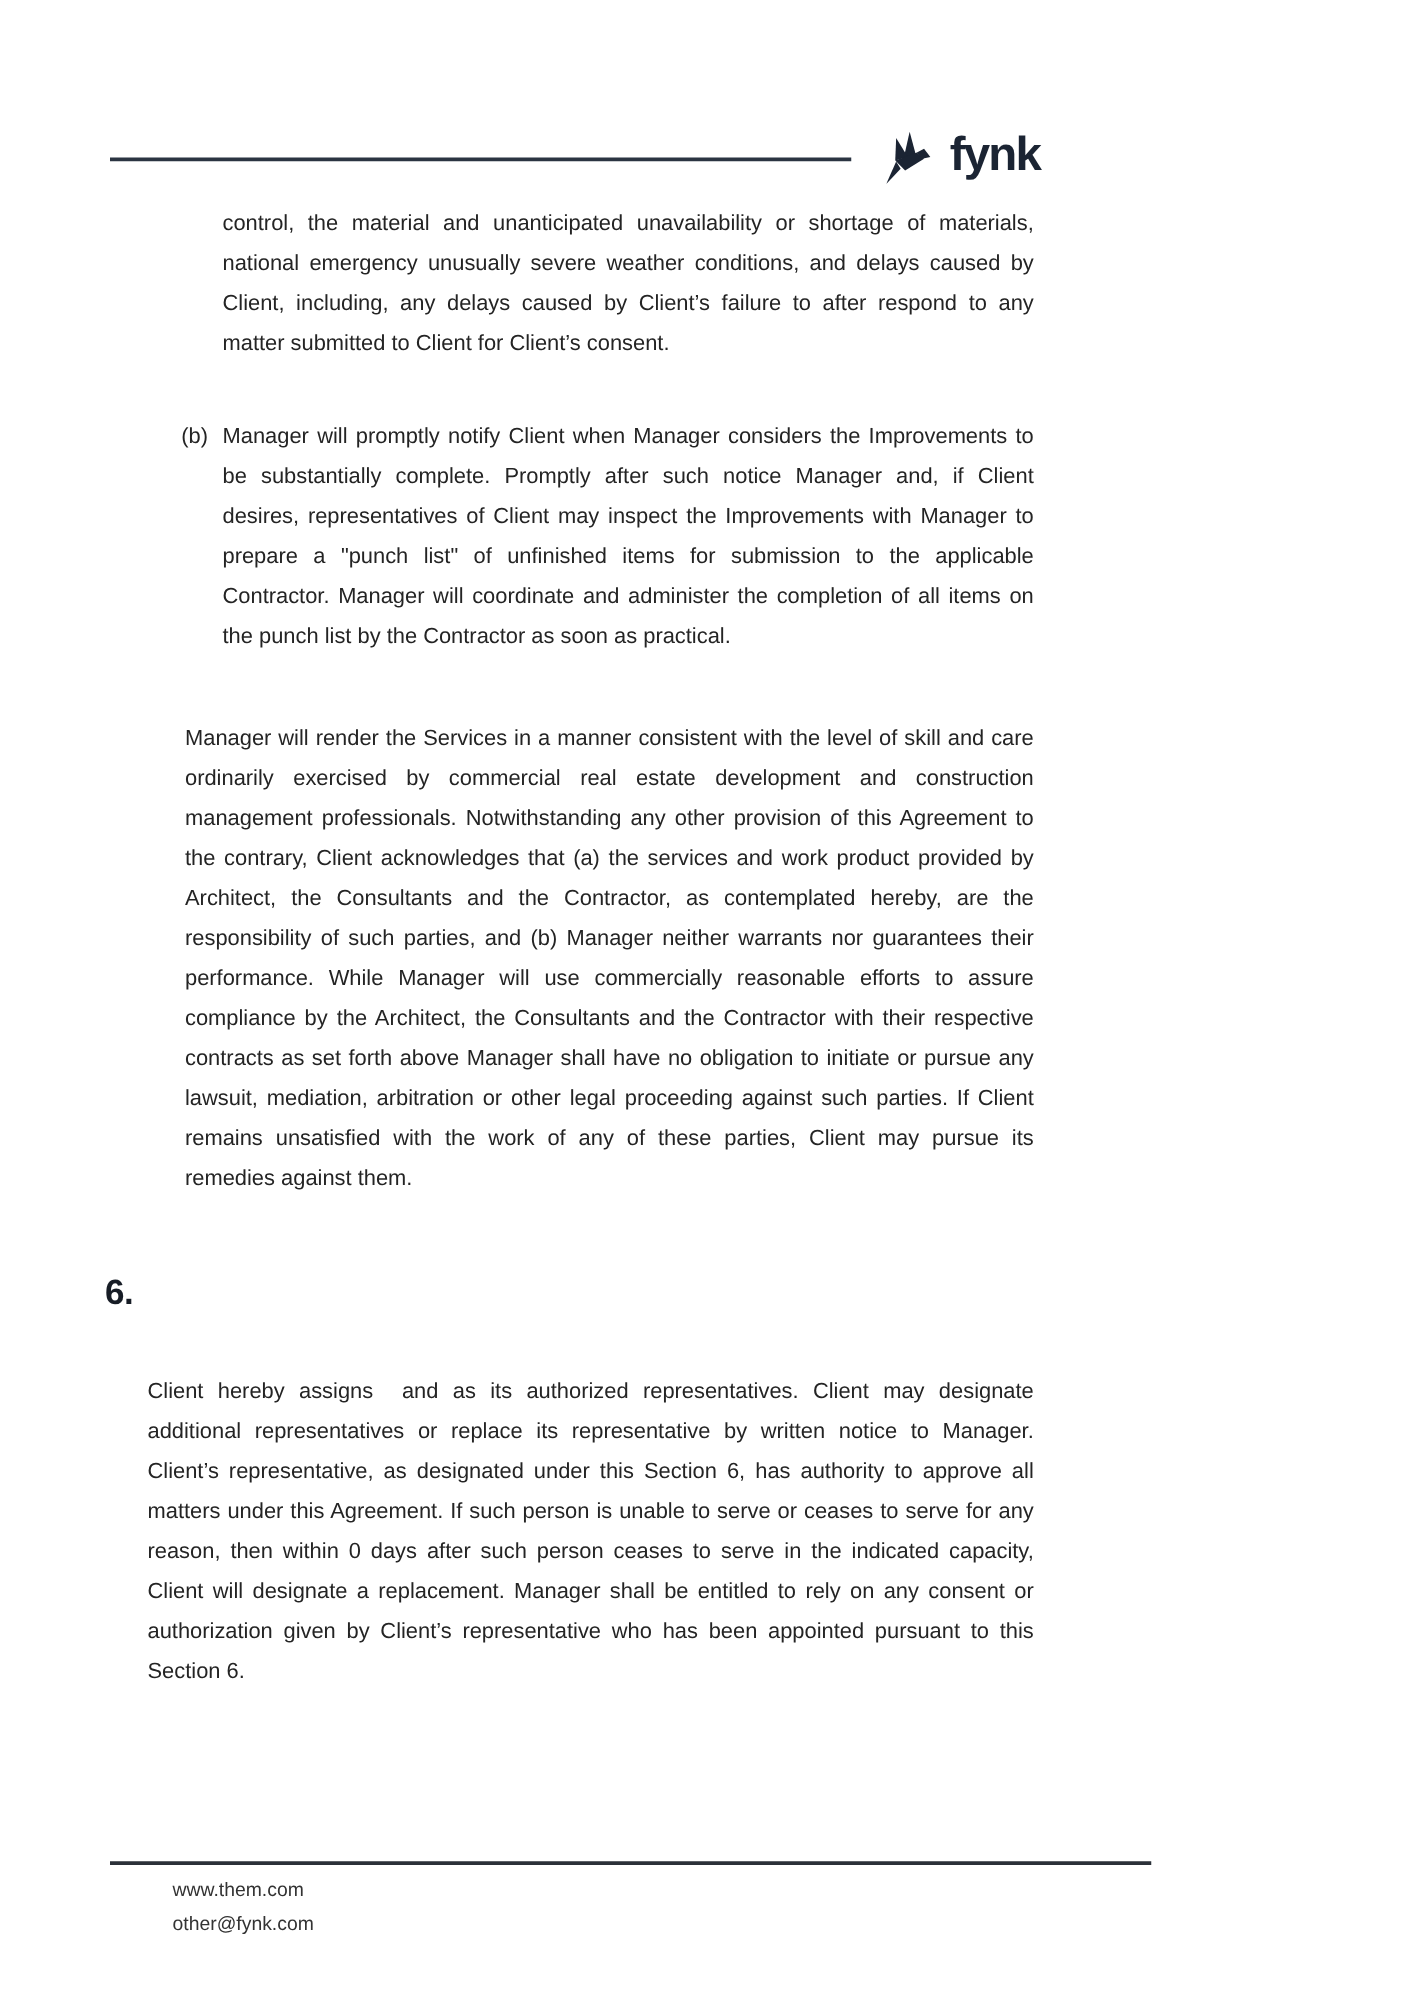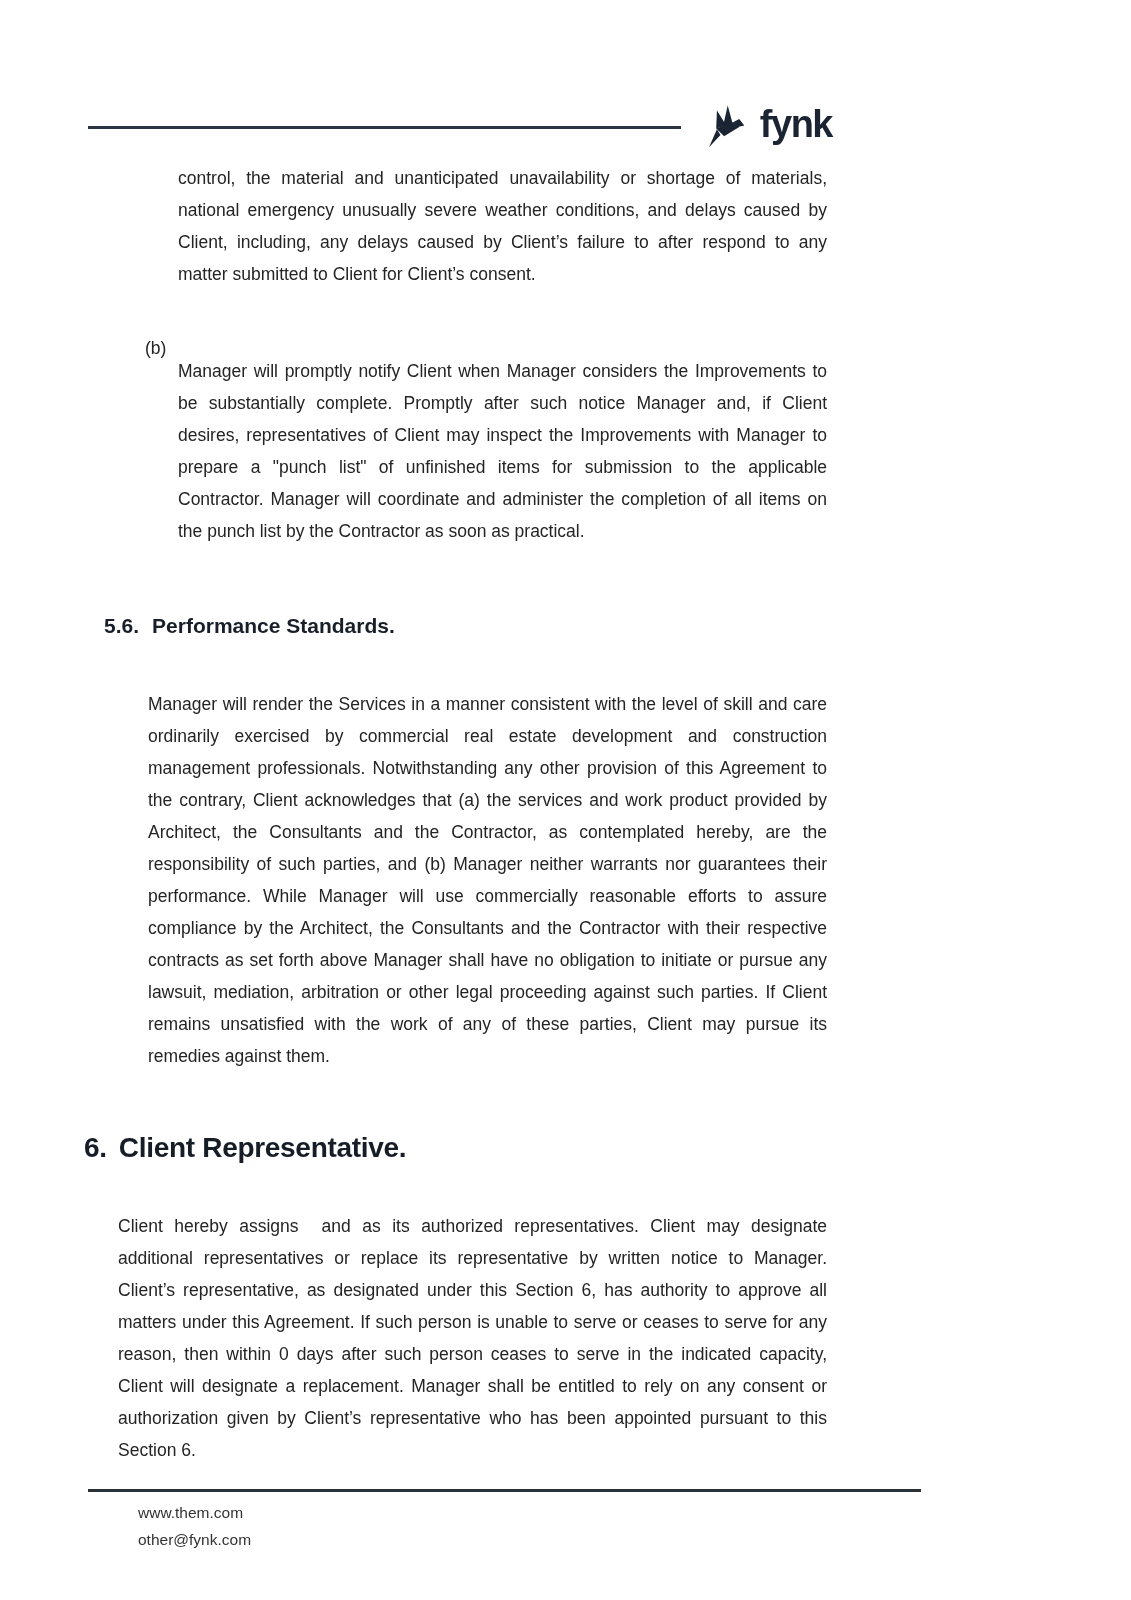--- a/index.html
+++ b/index.html
@@ -61,21 +61,21 @@
   }
   .p-cont { margin: 4px 94px 0 178px; }
 
   .list-item { display: flex; margin: 42px 94px 0 145px; }
   .list-marker {
     flex: 0 0 33px;
     font-size: 17.5px;
     line-height: 32px;
     color: #242424;
   }
-  .list-item .para { flex: 1; margin-top: 23px; }
+  .list-item .para { flex: 1; }
 
   .h-sub {
     display: flex;
     gap: 13px;
     margin: 67px 94px 0 104px;
     font-size: 21px;
     line-height: 24px;
     font-weight: 700;
     color: #191f28;
   }
@@ -136,30 +136,25 @@
 
   <main class="doc-body">
 
     <p class="para p-cont">control, the material and unanticipated unavailability or shortage of materials, national emergency unusually severe weather conditions, and delays caused by Client, including, any delays caused by Client’s failure to after respond to any matter submitted to Client for Client’s consent.</p>
 
     <div class="list-item">
       <span class="list-marker">(b)</span>
       <p class="para">Manager will promptly notify Client when Manager considers the Improvements to be substantially complete. Promptly after such notice Manager and, if Client desires, representatives of Client may inspect the Improvements with Manager to prepare a "punch list" of unfinished items for submission to the applicable Contractor. Manager will coordinate and administer the completion of all items on the punch list by the Contractor as soon as practical.</p>
     </div>
 
-    <h3 class="h-sub">
-      <span>5.6.</span>
-      <span>Performance Standards.</span>
-    </h3>
 
     <p class="para p-56">Manager will render the Services in a manner consistent with the level of skill and care ordinarily exercised by commercial real estate development and construction management professionals. Notwithstanding any other provision of this Agreement to the contrary, Client acknowledges that (a) the services and work product provided by Architect, the Consultants and the Contractor, as contemplated hereby, are the responsibility of such parties, and (b) Manager neither warrants nor guarantees their performance. While Manager will use commercially reasonable efforts to assure compliance by the Architect, the Consultants and the Contractor with their respective contracts as set forth above Manager shall have no obligation to initiate or pursue any lawsuit, mediation, arbitration or other legal proceeding against such parties. If Client remains unsatisfied with the work of any of these parties, Client may pursue its remedies against them.</p>
 
     <h1 class="h-main">
       <span>6.</span>
-      <span>Client Representative.</span>
     </h1>
 
     <p class="para p-6">Client hereby assigns  and as its authorized representatives. Client may designate additional representatives or replace its representative by written notice to Manager. Client’s representative, as designated under this Section 6, has authority to approve all matters under this Agreement. If such person is unable to serve or ceases to serve for any reason, then within 0 days after such person ceases to serve in the indicated capacity, Client will designate a replacement. Manager shall be entitled to rely on any consent or authorization given by Client’s representative who has been appointed pursuant to this Section 6.</p>
 
   </main>
 
   <div class="footer-rule"></div>
   <footer class="footer-text">
     <div>www.them.com</div>
     <div>other@fynk.com</div>

